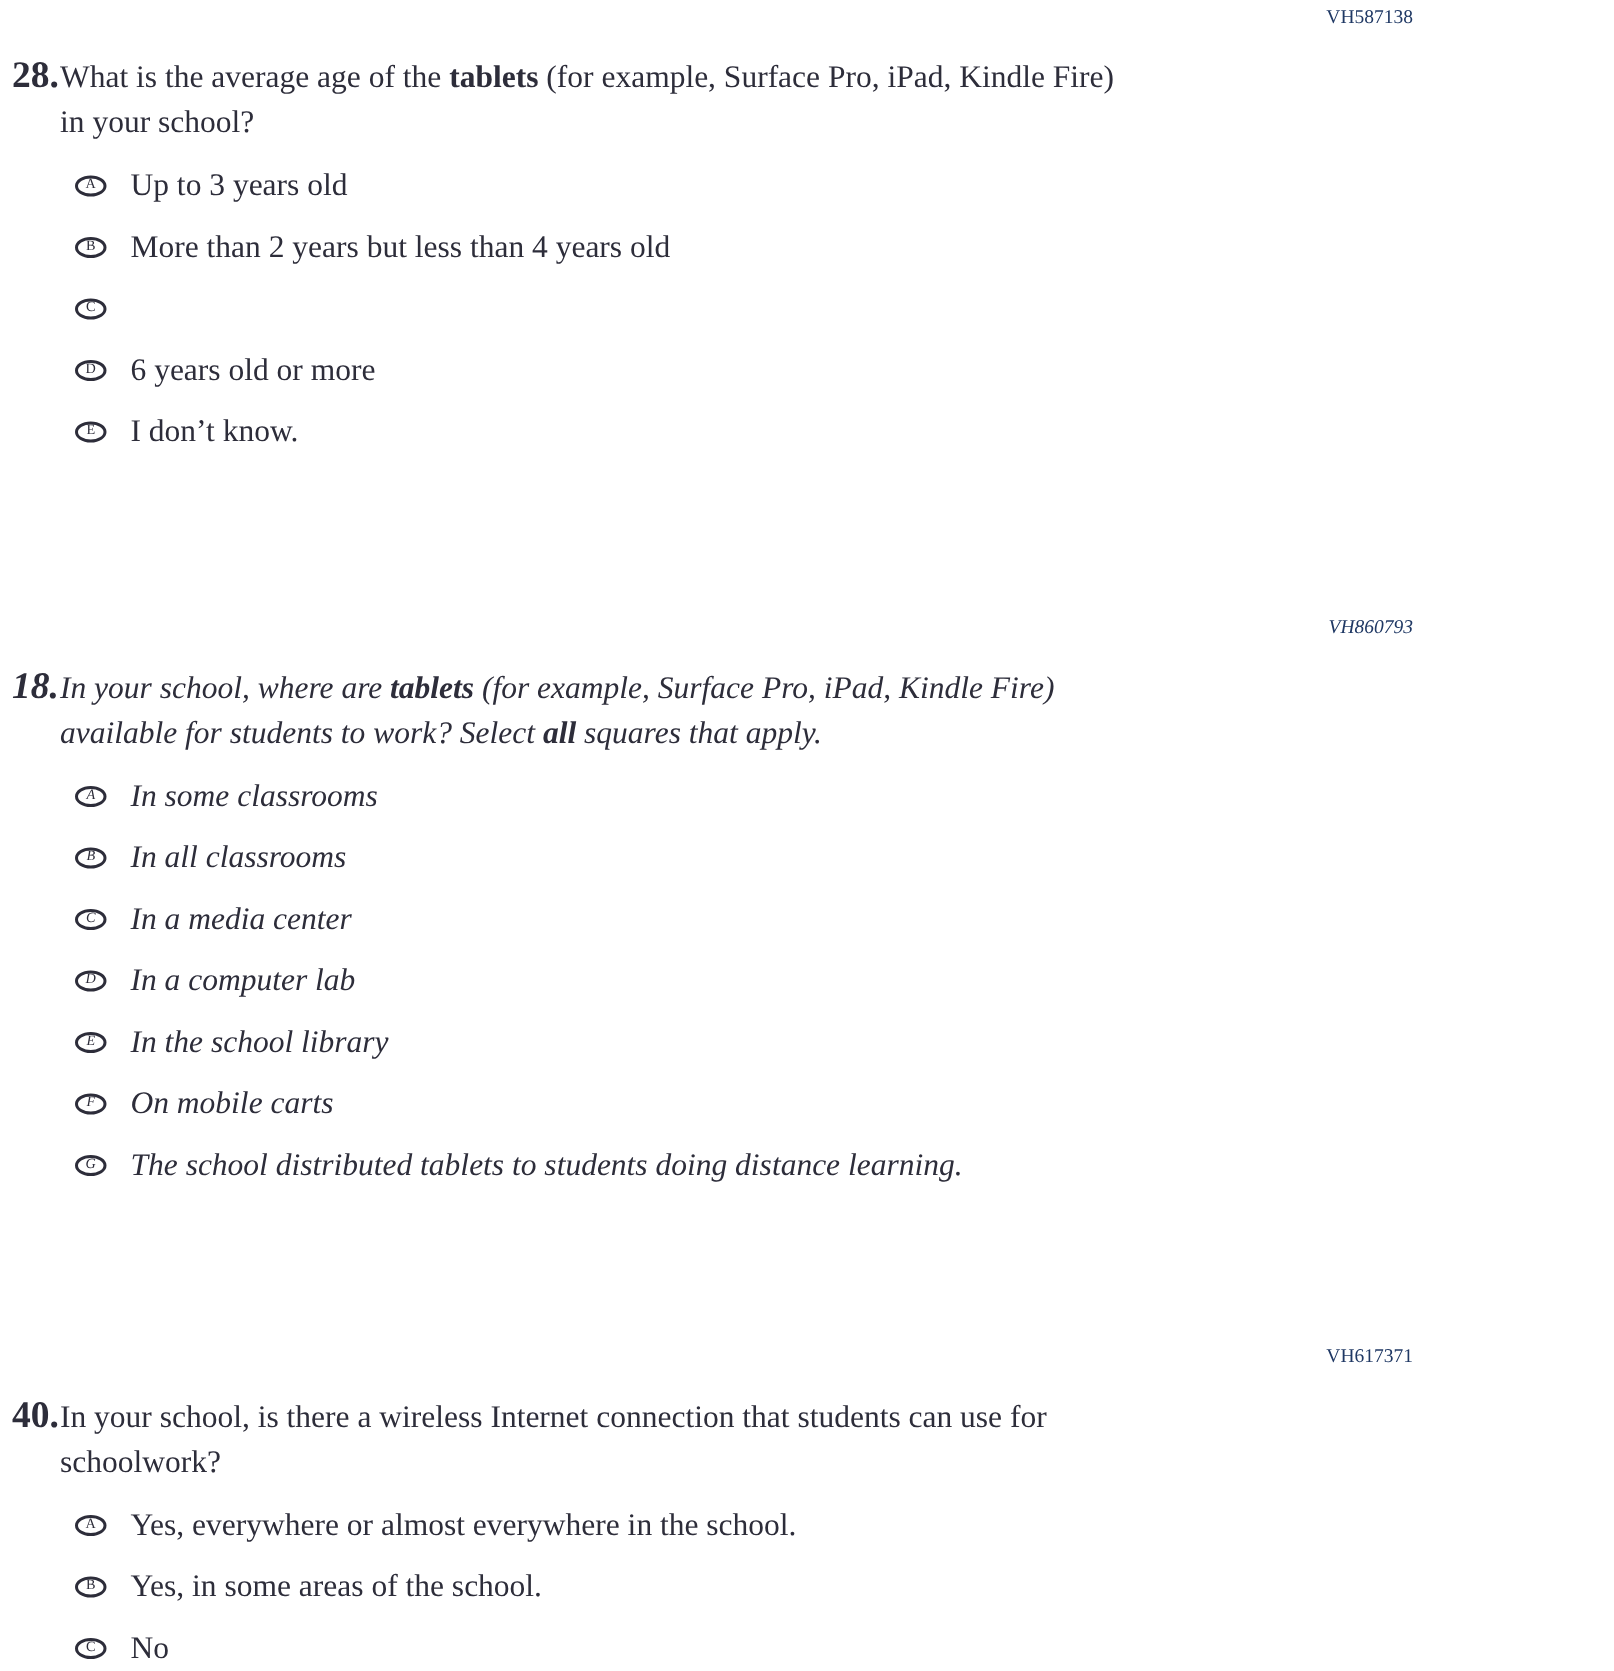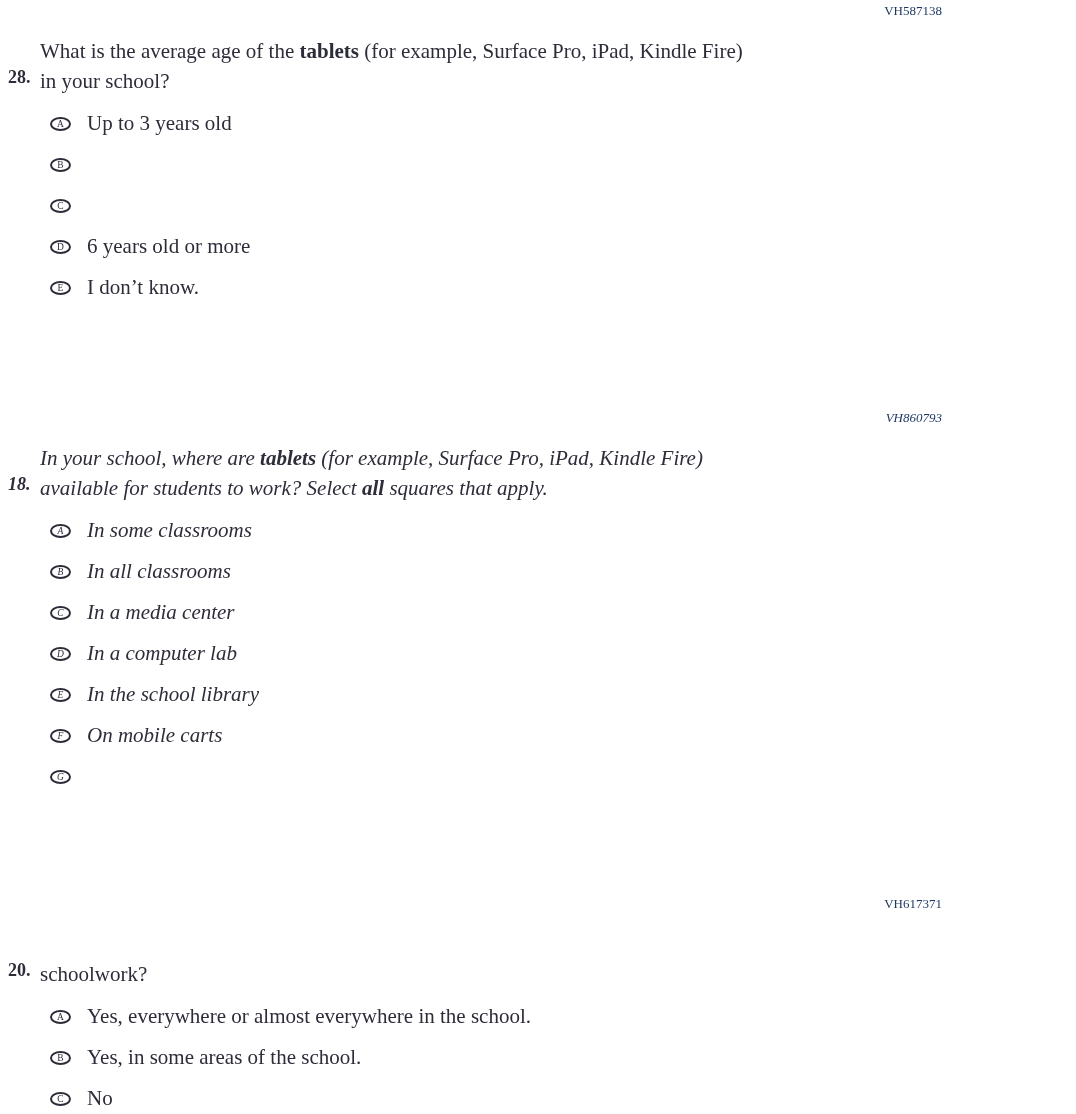--- a/index.html
+++ b/index.html
@@ -36,23 +36,22 @@
   }
   .q-head {
     margin-top: 18px;
     display: flex;
     align-items: flex-start;
   }
   .q-num {
     flex: 0 0 40px;
     padding-left: 8px;
     font-weight: bold;
-    font-size: 18px;
+    font-size: 25px;
     line-height: 30px;
-    margin-top: 26px;
   }
   .q-prompt {
     flex: 1 1 auto;
     padding-right: 60px;
     font-size: 21px;
     line-height: 30px;
   }
   .q-prompt b { font-weight: bold; }
   .options {
     list-style: none;
@@ -106,20 +105,21 @@
       <span class="bubble">
             <span class="bubble-letter">A</span>
           </span>
       <span class="option-label">Up to 3 years old</span>
     </li>
 
     <li class="option">
       <span class="bubble">
             <span class="bubble-letter">B</span>
           </span>
+      <span class="option-label">More than 2 years but less than 4 years old</span>
     </li>
 
     <li class="option">
       <span class="bubble">
             <span class="bubble-letter">C</span>
           </span>
     </li>
 
     <li class="option">
       <span class="bubble">
@@ -183,29 +183,30 @@
       <span class="bubble">
             <span class="bubble-letter">F</span>
           </span>
       <span class="option-label">On mobile carts</span>
     </li>
 
     <li class="option">
       <span class="bubble">
             <span class="bubble-letter">G</span>
           </span>
+      <span class="option-label">The school distributed tablets to students doing distance learning.</span>
     </li>
   </ul>
     </section>
 
     <section class="question q-2">
       <div class="code">VH617371</div>
       <div class="q-head">
-        <span class="q-num">20.</span>
-        <div class="q-prompt"><br><span>schoolwork?</span></div>
+        <span class="q-num">40.</span>
+        <div class="q-prompt"><span>In your school, is there a wireless Internet connection that students can use for</span><br><span>schoolwork?</span></div>
       </div>
       <ul class="options">
     <li class="option">
       <span class="bubble">
             <span class="bubble-letter">A</span>
           </span>
       <span class="option-label">Yes, everywhere or almost everywhere in the school.</span>
     </li>
 
     <li class="option">

